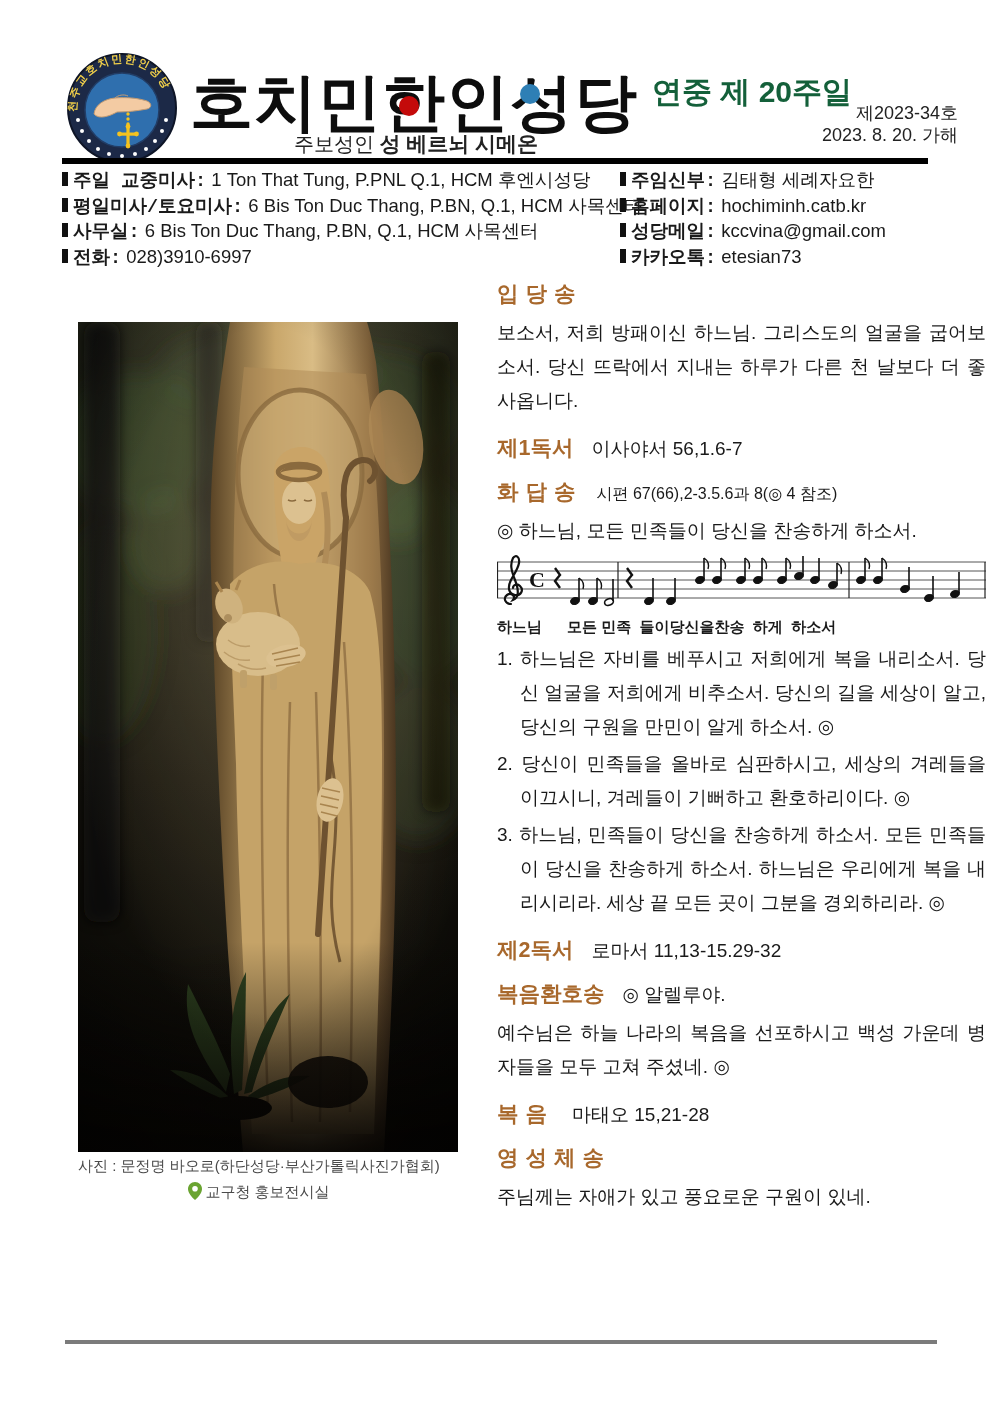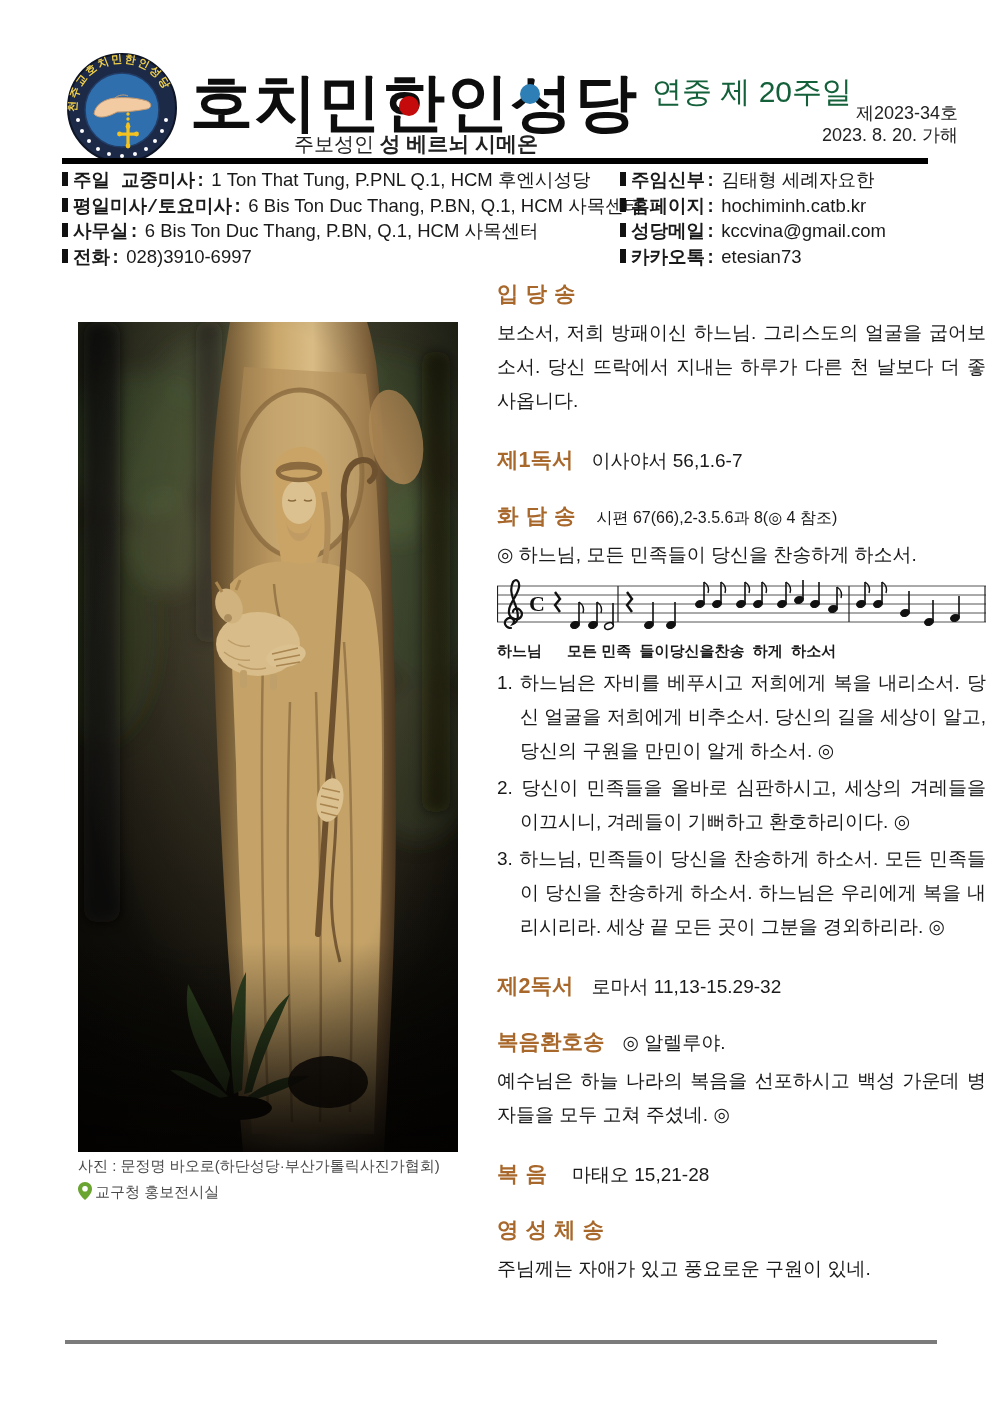--- a/index.html
+++ b/index.html
@@ -14,21 +14,21 @@
   .main-title {
     position:absolute; left:190px; top:55px; width:452px; height:95px;
     font-size:63px; font-weight:900; letter-spacing:1px; color:#0d0d0d;
     white-space:nowrap; line-height:95px;
   }
   .title-dot { position:absolute; border-radius:50%; }
   .dot-red  { left:399px; top:96px;  width:20px; height:20px; background:#c40a0a; }
   .dot-blue { left:520px; top:84px;  width:20px; height:20px; background:#2e7fb5; }
   .season-title {
     position:absolute; left:652px; top:72px;
-    font-size:30px; font-weight:normal; color:#14603a; white-space:nowrap;
+    font-size:30px; font-weight:bold; color:#14603a; white-space:nowrap;
   }
   .issue-block {
     position:absolute; right:34px; top:102px; text-align:right;
     font-size:18px; line-height:22px; color:#222;
   }
   .patron-line {
     position:absolute; left:190px; top:130px; width:452px; text-align:center;
     font-size:20px; color:#222; white-space:nowrap;
   }
   .patron-line b { font-size:21px;text-align:center; }
@@ -40,29 +40,29 @@
   .info-right { left:620px; width:320px; }
   .info-row { white-space:nowrap; margin-bottom:1px; }
   .bullet { display:inline-block; width:6px; height:14px; background:#111; margin-right:5px; }
   .info-row b { font-weight:bold;font-family:Liberation Mono, monospace; }
 
   
   .photo-wrap { position:absolute; left:78px; top:322px; width:380px; height:830px; }
   .photo-wrap svg { display:block; }
   .caption { position:absolute; left:78px; top:1156px; width:406px; text-align:left;
              font-size:15px; color:#4a4a4a; line-height:20px; }
-  .caption-loc { position:absolute; left:78px; top:1182px; width:390px; text-align:left;
+  .caption-loc { position:absolute; left:64px; top:1182px; width:390px; text-align:center;
                  font-size:15px; color:#4a4a4a; line-height:20px; }
   .pin { vertical-align:-3px; margin-right:3px; }
 
   
   .r-col { position:absolute; left:497px; top:279px; width:489px; }
   .sec-h { font-size:21.5px; font-weight:bold; color:#a8682c; }
   .h-spaced { letter-spacing:7px; }
-  .h-row { display:flex; align-items:baseline; margin-top:27px; margin-bottom:8px; }
+  .h-row { display:flex; align-items:baseline; margin-top:15px; margin-bottom:8px; }
   .h-row .sec-h { flex:none; }
   .h-ref { font-size:19px; color:#1a1a1a; margin-left:18px; }
   .h-ref-sm { font-size:16px; color:#1a1a1a; margin-left:14px; }
   .para { font-size:19px; line-height:34px; text-align:justify; color:#1a1a1a; }
   .hang { padding-left:30px; text-indent:-30px; }
   .verse { padding-left:23px; text-indent:-23px; margin-bottom:3px; }
   .first { margin-top:0;text-align:center; }
   .music { margin:6px 0 2px 0; }
   .lyrics { font-size:15px; font-weight:bold; white-space:pre; line-height:26px; margin:2px 0 0 0; }
 

